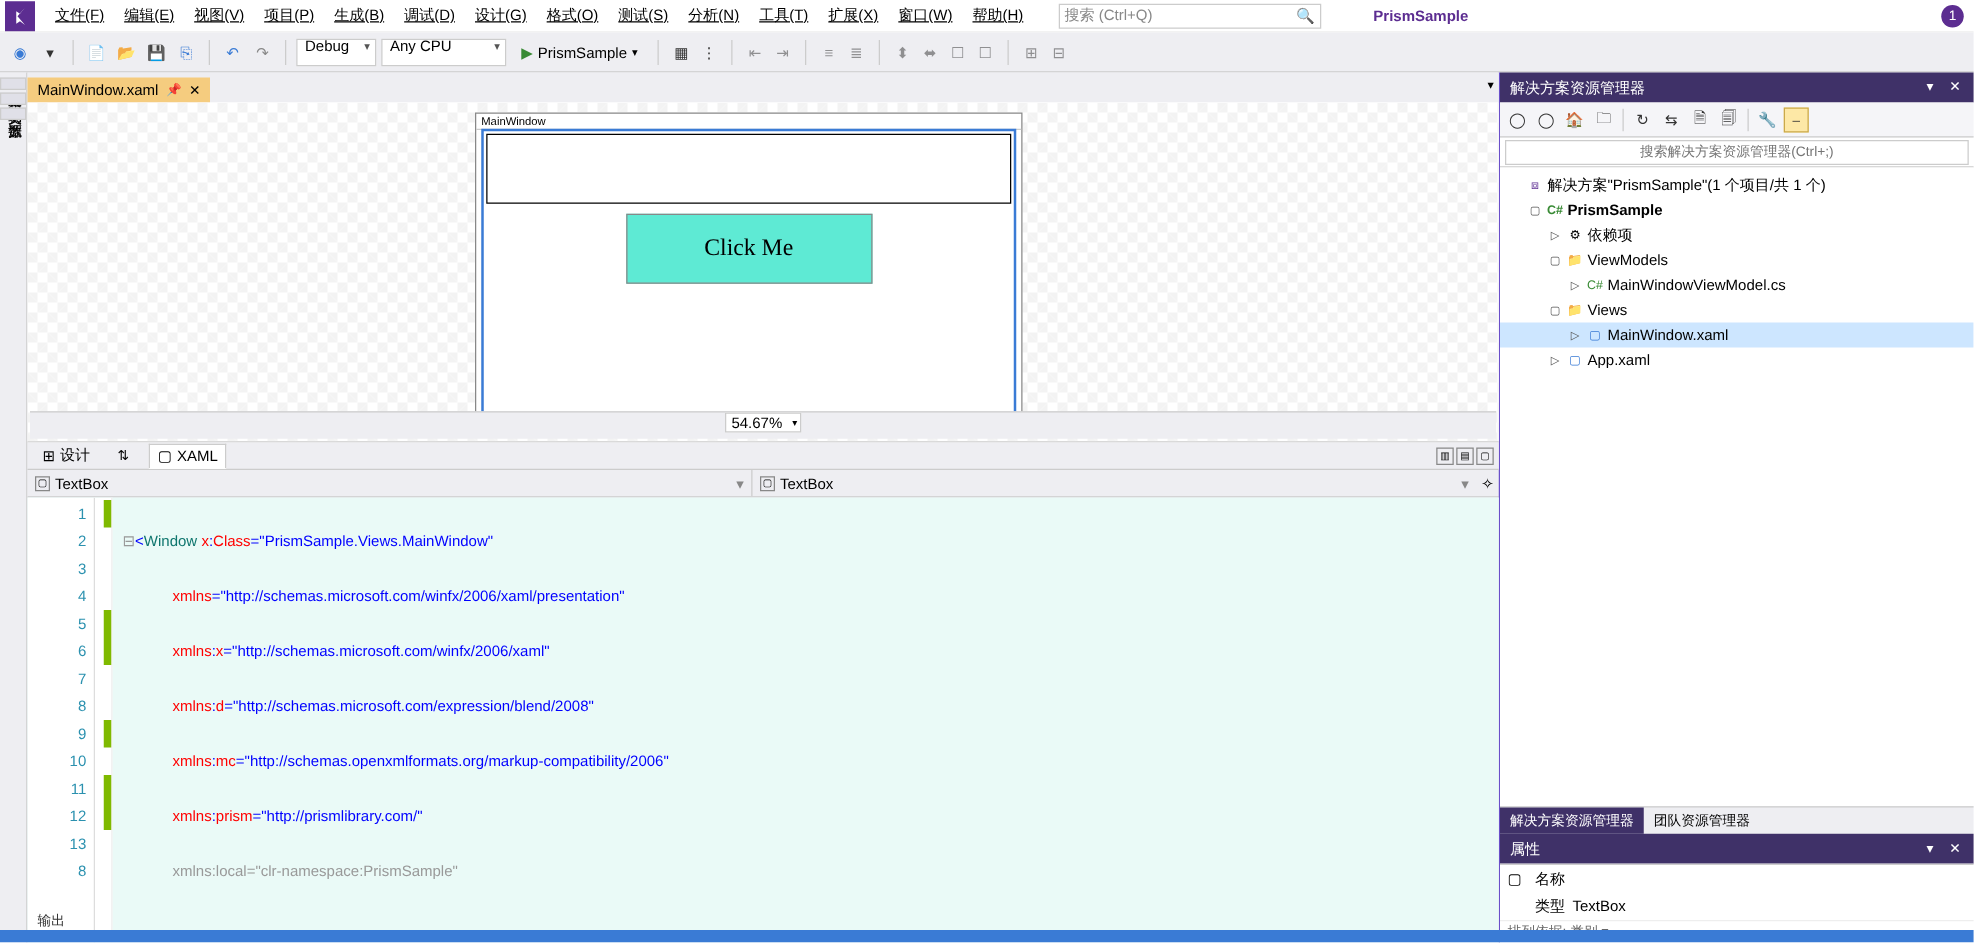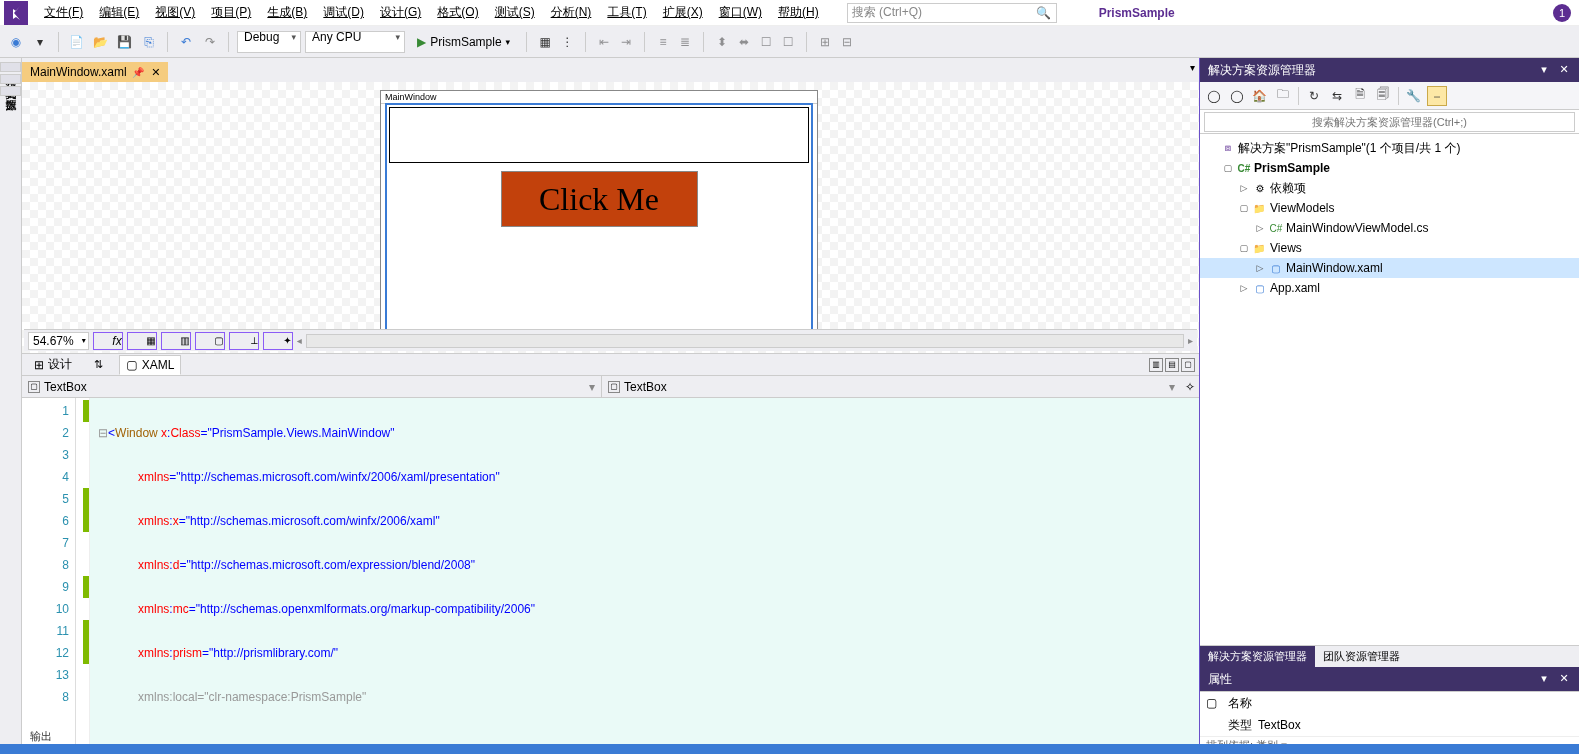--- a/index.html
+++ b/index.html
@@ -41,22 +41,22 @@
 
 
 .designer-pane { height:272px; background:#fff; position:relative; border-bottom:1px solid #ccc; overflow:hidden; }
 .checker { position:absolute; inset:0;
   background-image:linear-gradient(45deg,#f3f3f3 25%,transparent 25%),linear-gradient(-45deg,#f3f3f3 25%,transparent 25%),linear-gradient(45deg,transparent 75%,#f3f3f3 75%),linear-gradient(-45deg,transparent 75%,#f3f3f3 75%);
   background-size:16px 16px; background-position:0 0,0 8px,8px -8px,-8px 0; }
 .design-window { position:absolute; left:358px; top:8px; width:438px; height:248px; border:1px solid #888; background:#fff; }
 .dw-title { font-size:9px; padding:1px 4px; border-bottom:1px solid #ccc; }
 .dw-client { border:2px solid #3a7bd5; position:absolute; left:4px; top:12px; right:4px; bottom:4px; padding:2px; }
 .dw-textbox { border:1px solid #000; height:56px; width:100%; }
-.dw-button { margin:8px auto 0; width:197px; height:56px; background:#c2410c; border:1px solid #888; display:flex; align-items:center; justify-content:center; font-size:32px; font-family:"Segoe UI"; }
-.designer-status { position:absolute; left:2px; bottom:2px; right:2px; height:22px; background:#eeeef2; border-top:1px solid #ccc; display:flex; align-items:center; gap:4px; padding:0 4px; }
+.dw-button { margin:8px auto 0; width:197px; height:56px; background:#5eead4; border:1px solid #888; display:flex; align-items:center; justify-content:center; font-size:19px; font-family:"Segoe UI"; }
+.designer-status { position:absolute; left:2px; bottom:2px; right:2px; height:22px; background:#eeeef2; border-top:1px solid #ccc; display:flex; align-items:center; gap:16px; padding:0 4px;flex-direction:column; }
 .ds-combo { height:18px; border:1px solid #ccc; background:#fff; padding:0 14px 0 4px; font-size:11px; display:flex; align-items:center; position:relative;}
 .ds-combo::after{content:"▾";position:absolute;right:2px;font-size:8px;}
 .ds-btn { width:30px; height:18px; border:1px solid #8b5cf6; display:flex; align-items:center; justify-content:flex-end; font-size:10px; cursor:pointer; }
 .hscroll { flex:1; height:14px; background:#e8e8e8; border:1px solid #ccc; }
 
 
 .split-tabs { height:22px; background:#eeeef2; border-bottom:1px solid #ccc; display:flex; align-items:center; gap:10px; padding:0 6px; position:relative; }
 .split-t { padding:2px 6px; font-size:11px; cursor:pointer; display:flex; align-items:center; gap:4px;}
 .split-t.active { background:#fff; border:1px solid #ccc; border-bottom:1px solid #fff; }
 .split-icons { position:absolute; right:4px; display:flex; gap:2px; }
@@ -66,21 +66,21 @@
 .bc-row { height:22px; background:#eeeef2; border-bottom:1px solid #ccc; display:flex; align-items:center; }
 .bc { flex:1; padding:0 6px; font-size:11px; display:flex; align-items:center; gap:4px; }
 .bc .ic { width:12px; height:12px; border:1px solid #888; font-size:8px; text-align:center; line-height:10px;}
 
 
 .code-pane { flex:1; display:flex; background:#eafaf7; overflow:hidden; position:relative; min-height:0; }
 .gutter { width:54px; background:#fff; border-right:1px solid #ddd; text-align:right; padding:2px 6px 0 0; color:#2b91af; font-family:Consolas,monospace; font-size:14px; line-height:22px; }
 .marks { width:14px; background:#fff; border-right:1px solid #eee; position:relative; }
 .greenbar { position:absolute; left:7px; width:6px; background:#7fba00; }
 .code { flex:1; padding:2px 0 0 0; font-family:Consolas,monospace; font-size:15px; line-height:22px; white-space:pre; overflow:hidden; }
-.c-blue{color:#0000ff;} .c-brown{color:#a16207;} .c-red{color:#ff0000;} .c-gray{color:#999;}
+.c-blue{color:#0000ff;} .c-brown{color:#0f766e;} .c-red{color:#ff0000;} .c-gray{color:#999;}
 .code-line { padding-left:8px; }
 .indent1{padding-left:48px;}
 .editor-foot { height:22px; background:#eeeef2; border-top:1px solid #ccc; display:flex; align-items:center; padding:0 6px; gap:8px; font-size:11px; }
 .ef-combo { height:18px; border:1px solid #ccc; background:#fff; padding:0 14px 0 4px; font-size:11px; display:flex; align-items:center; position:relative;}
 .ef-combo::after{content:"▾";position:absolute;right:2px;font-size:8px;}
 .ok-dot{width:10px;height:10px;border-radius:50%;background:#388a34;display:inline-block;}
 
 
 .panel-hdr { height:24px; background:#3f3168; color:#fff; display:flex; align-items:center; padding:0 8px; font-size:12px; gap:6px;}
 .panel-hdr .sp { flex:1; }

